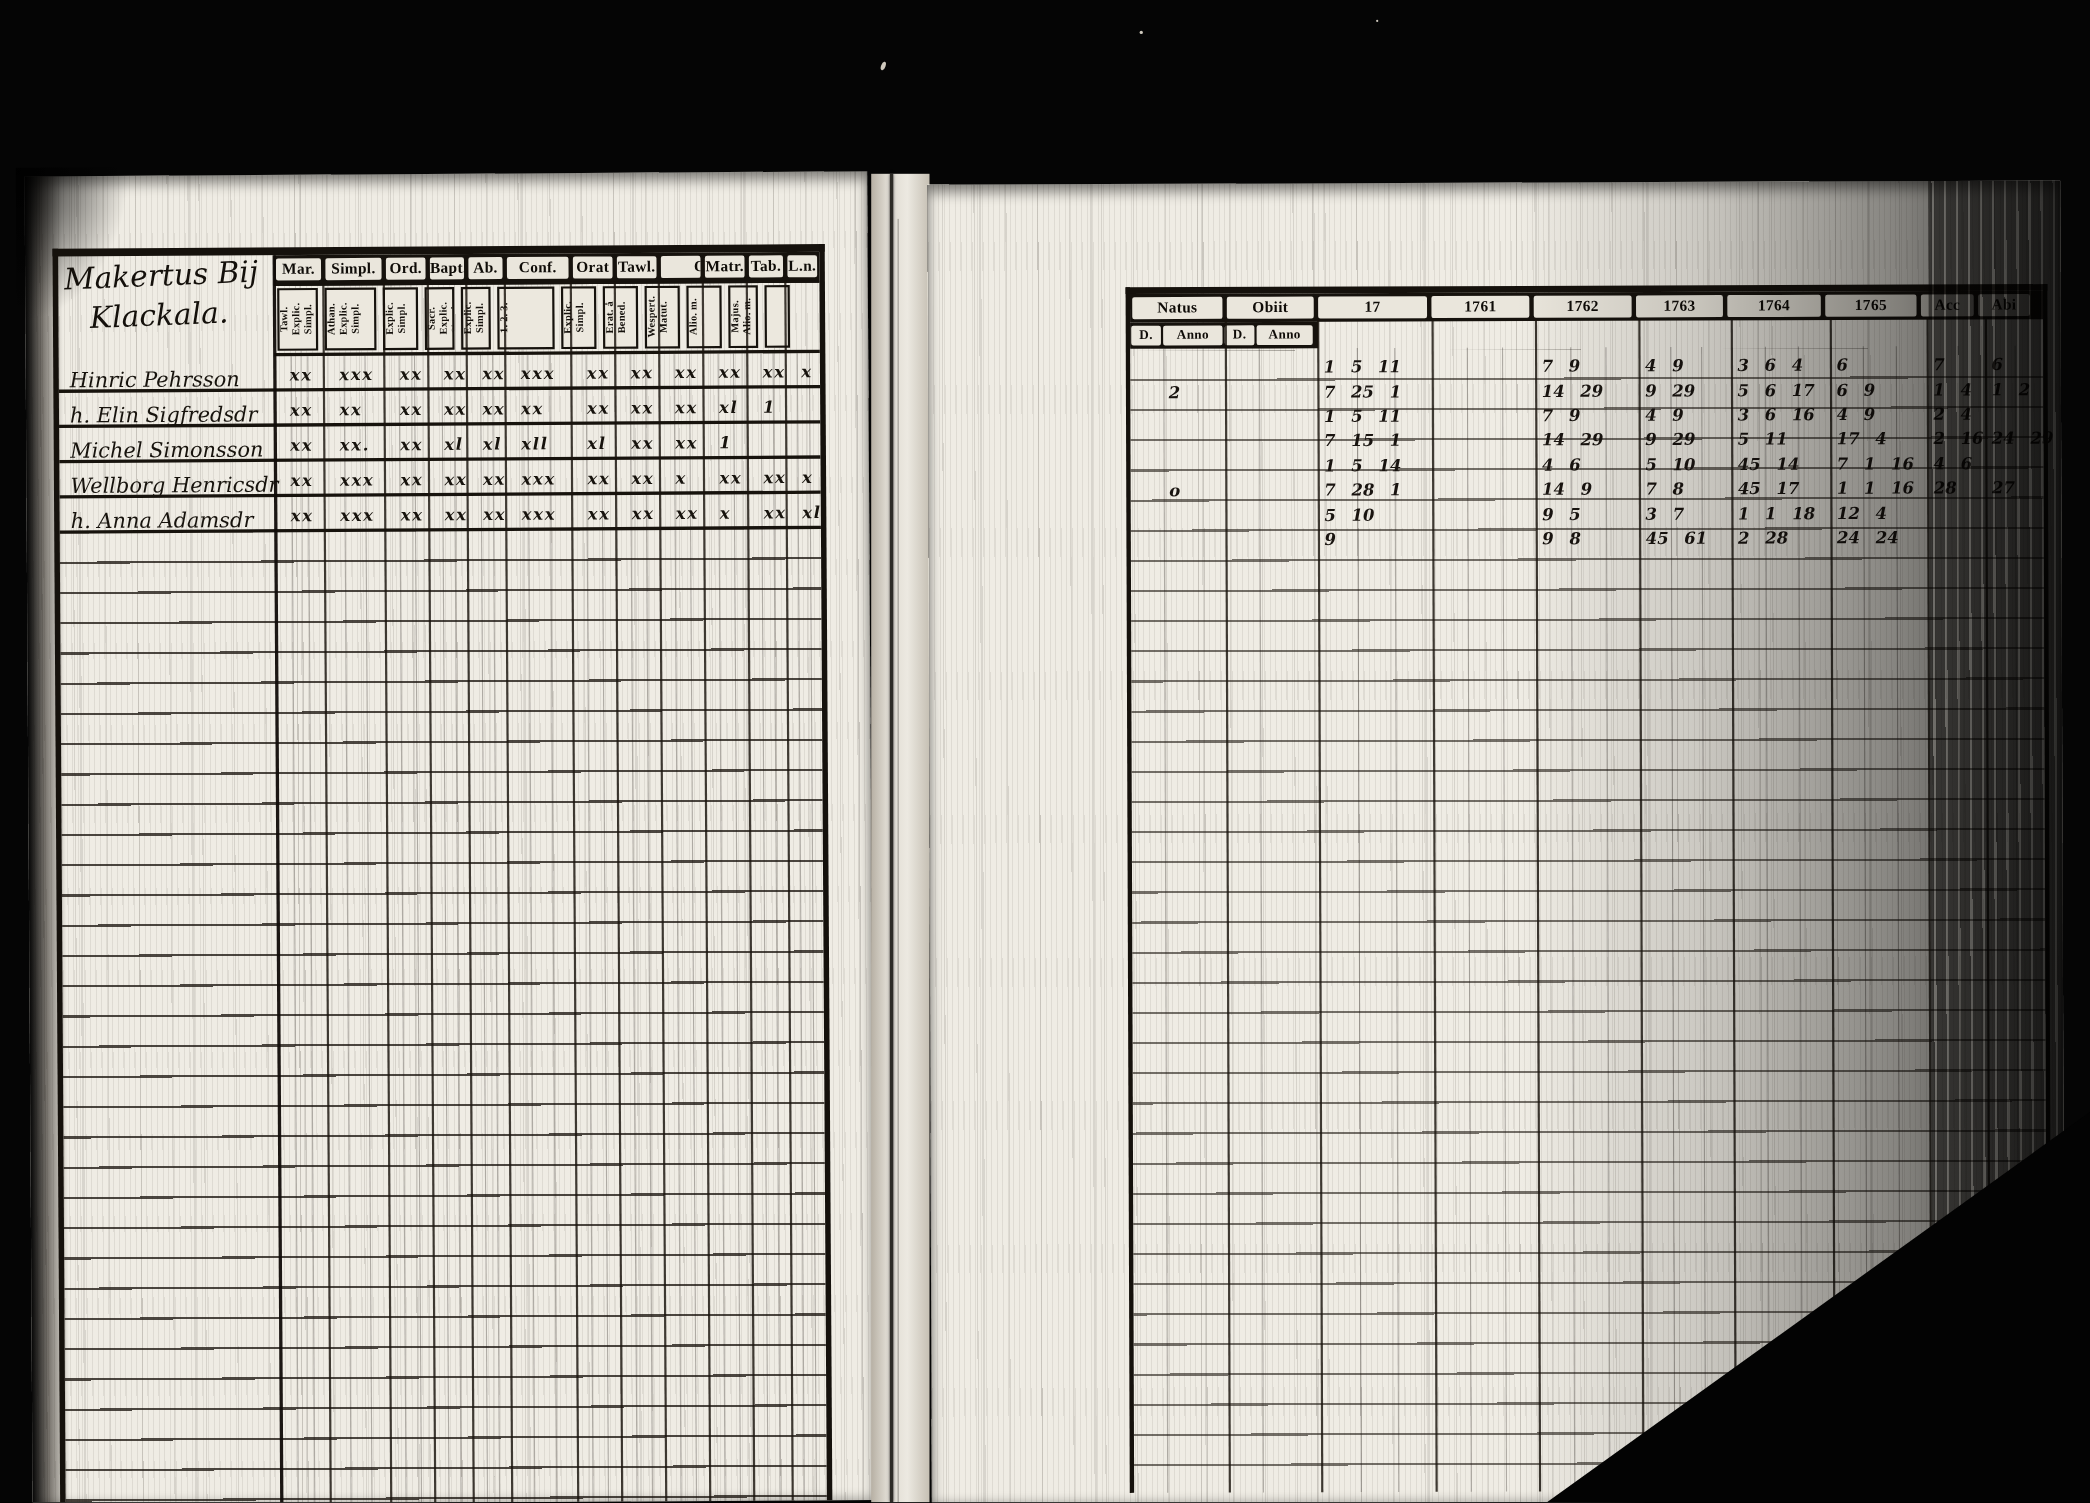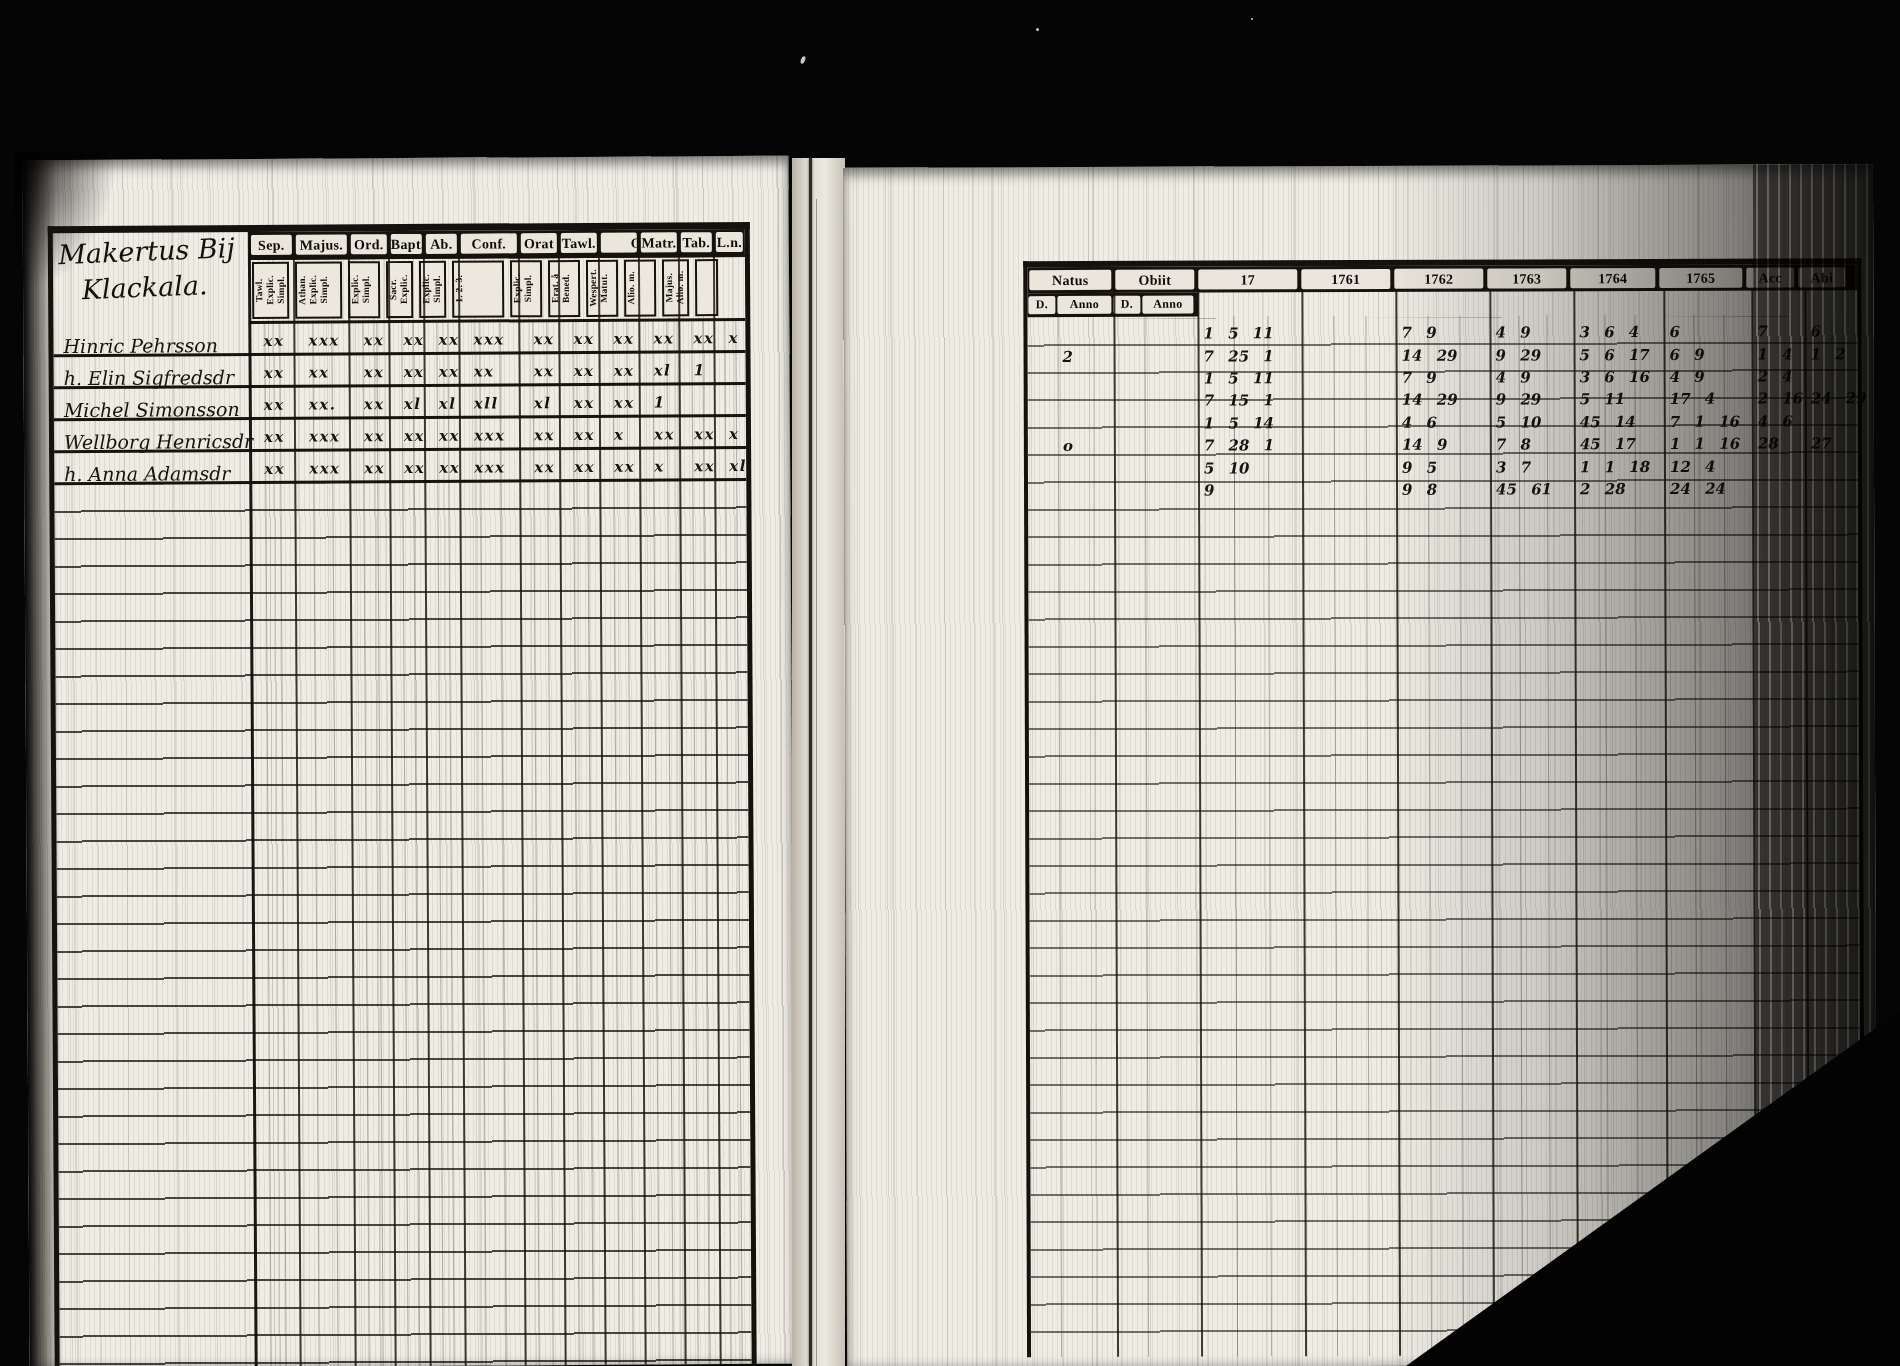--- a/index.html
+++ b/index.html
@@ -84,22 +84,22 @@
 
   <div class="page" id="left-page">
     <div class="edge"></div>
     <div class="corner"></div>
 
     <div id="l-table">
       <div id="l-blank"></div>
       <div id="l-head">
         <div class="name-hd"></div>
         <div id="l-head-cols">
-            <div class="hd-box" style="width: 41px;">Sep.</div>
-            <div class="hd-box" style="width: 51px;">Majus.</div>
+            <div class="hd-box" style="width: 41px;">Mar.</div>
+            <div class="hd-box" style="width: 51px;">Simpl.</div>
             <div class="hd-box" style="width: 36px;">Ord.</div>
             <div class="hd-box" style="width: 31px;">Bapt.</div>
             <div class="hd-box" style="width: 31px;">Ab.</div>
             <div class="hd-box" style="width: 56px; text-align: center;">Conf.</div>
             <div class="hd-box" style="width: 36px;">Orat</div>
             <div class="hd-box" style="width: 36px;">Tawl.</div>
             <div class="hd-box" style="width: 36px; padding-left: 30px;">Orat.</div>
             <div class="hd-box" style="width: 36px;">Matr.</div>
             <div class="hd-box" style="width: 31px;">Tab.</div>
             <div class="hd-box" style="width: 27px;">L.n.</div>

